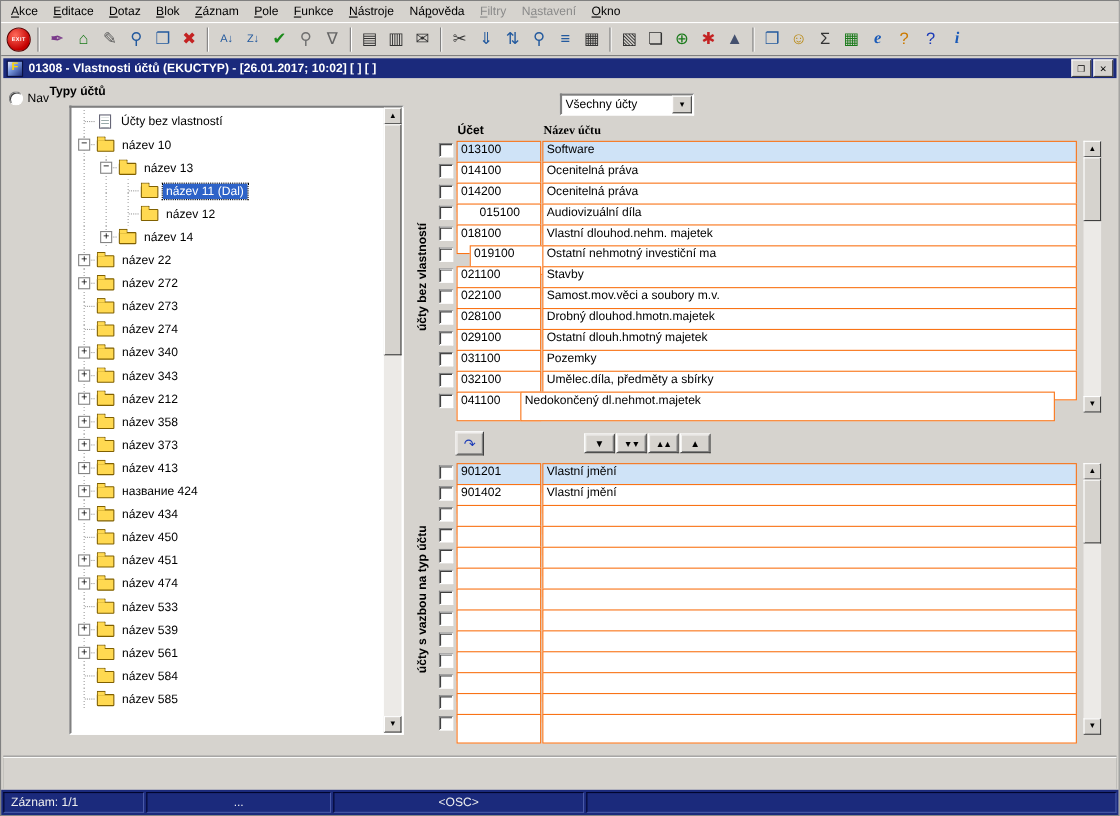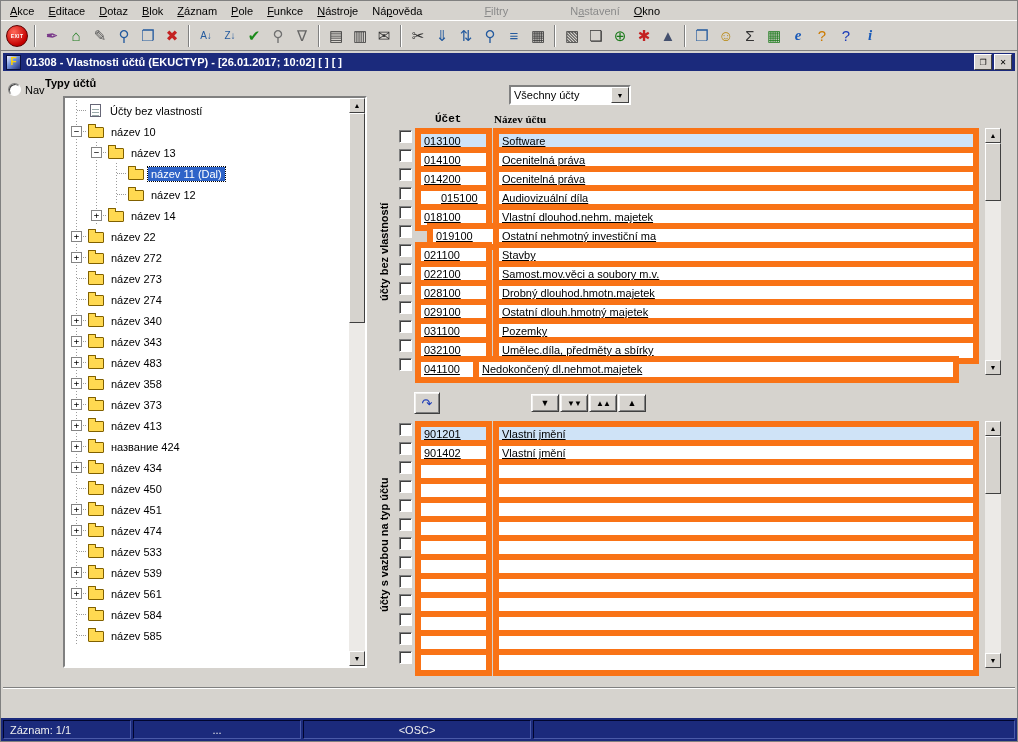--- a/index.html
+++ b/index.html
@@ -2,21 +2,21 @@
 <html><head>
 <meta charset="utf-8">
 <style>
   html,body{margin:0;padding:0;}
   body{font-family:"Liberation Sans", sans-serif;font-size:11px;color:#000;}
   #screen{position:relative;width:1018px;height:742px;background:#d6d3ce;overflow:hidden;border:1px solid #808080;box-sizing:border-box;}
 
   
   #menubar{position:absolute;left:0;top:0;width:100%;height:19px;display:flex;align-items:center;padding-left:2px;box-sizing:border-box;background:#d6d3ce;}
   .menu-item{padding:2px 7px;cursor:default;white-space:nowrap;}
-  .menu-item.disabled{color:#8a8a8a;margin-left:48px;}
+  .menu-item.disabled{color:#8a8a8a;}
 
   
   #toolbar{position:absolute;left:0;top:19px;width:100%;height:31px;border-top:1px solid #ffffff;border-bottom:1px solid #808080;display:flex;align-items:center;padding:0 3px;box-sizing:border-box;background:#d6d3ce;}
   .tbtn{width:24px;height:24px;display:flex;align-items:center;justify-content:center;font-size:15px;line-height:1;cursor:default;}
   .tbtn span{display:block;}
   .tsep{width:0;height:22px;border-left:1px solid #808080;border-right:1px solid #ffffff;margin:0 4px;}
   .exit-btn{width:26px;height:24px;display:flex;align-items:center;justify-content:center;}
   .exit-circle{width:20px;height:20px;border-radius:50%;background:radial-gradient(circle at 35% 30%,#ff6a5a,#c40000 70%);border:1px solid #5a0000;color:#fff;font-size:5px;font-weight:bold;letter-spacing:.4px;display:flex;align-items:center;justify-content:center;}
 
   
@@ -53,21 +53,21 @@
 
   
   #filter-select{position:absolute;left:508px;top:84px;width:122px;height:20px;background:#fff;border:2px solid;border-color:#808080 #fff #fff #808080;box-sizing:border-box;}
   #filter-value{position:absolute;left:3px;top:1px;right:18px;line-height:14px;overflow:hidden;white-space:nowrap;}
   #filter-btn{position:absolute;right:0;top:0;bottom:0;width:16px;background:#d6d3ce;border:1px solid;border-color:#fff #404040 #404040 #fff;display:flex;align-items:center;justify-content:center;font-size:7px;}
 
   .col-header{position:absolute;font-weight:bold;}
   .side-label{position:absolute;left:374px;width:18px;writing-mode:vertical-rl;transform:rotate(180deg);font-weight:bold;display:flex;align-items:center;justify-content:center;white-space:nowrap;}
 
   .row-check{position:absolute;width:13px;height:13px;background:#fff;border:1px solid;border-color:#808080 #fff #fff #808080;box-shadow:inset 1px 1px 0 #404040;box-sizing:border-box;}
-  .field{position:absolute;height:27px;background:#fff;border:6px solid #f97316;box-sizing:border-box;line-height:15px;padding:0 3px;white-space:nowrap;overflow:hidden;text-decoration:underline;}
+  .field{position:absolute;height:27px;background:#fff;border:1px solid #f97316;box-sizing:border-box;line-height:15px;padding:0 3px;white-space:nowrap;overflow:hidden;}
   .field.hl{background:#cfe3f7;}
 
   .xfer-btn{position:absolute;background:#d6d3ce;border:1px solid;border-color:#fff #404040 #404040 #fff;box-shadow:inset 1px 1px 0 #f2f1ef, inset -1px -1px 0 #808080;display:flex;align-items:center;justify-content:center;color:#000;cursor:default;}
 
   
   #bottom-panel{position:absolute;left:2px;right:2px;bottom:23px;height:29px;background:#d6d3ce;border-top:1px solid #fff;box-shadow:0 -1px 0 #808080;}
   #statusbar{position:absolute;left:0;bottom:0;width:100%;height:23px;background:#1b2a7c;display:flex;align-items:stretch;gap:2px;padding:2px;box-sizing:border-box;color:#efefef;}
   .status-cell{border:1px solid;border-color:#00052e #4a5aa8 #4a5aa8 #00052e;display:flex;align-items:center;padding:0 6px;box-sizing:border-box;white-space:nowrap;}
   .status-cell.center{justify-content:center;}
 </style>
@@ -296,21 +296,21 @@
             <span class="texp">+</span>
           </span>
           <span class="tico-folder"></span>
           <span class="tlabel">název 343</span>
         </div>
         <div class="trow">
           <span class="tconn">
             <span class="texp">+</span>
           </span>
           <span class="tico-folder"></span>
-          <span class="tlabel">název 483</span>
+          <span class="tlabel">název 212</span>
         </div>
         <div class="trow">
           <span class="tconn">
             <span class="texp">+</span>
           </span>
           <span class="tico-folder"></span>
           <span class="tlabel">název 358</span>
         </div>
         <div class="trow">
           <span class="tconn">
@@ -394,21 +394,21 @@
         <div class="sb-thumb" style="top: 15px; height: 210px;"></div>
         <div class="sb-btn sb-down">▼</div>
       </div>
     </div>
 
   <div id="filter-select">
     <div id="filter-value">Všechny účty</div>
     <div id="filter-btn">▼</div>
   </div>
 
-  <div class="col-header" style="left:434px;top:112px;font-family:Liberation Mono, monospace;">Účet</div>
+  <div class="col-header" style="left:415px;top:112px;">Účet</div>
   <div class="col-header" style="left:493px;top:112px;font-family:Liberation Serif, serif;">Název účtu</div>
 
   <div class="side-label" style="top:127px;height:247px;">účty bez vlastností</div>
   <div class="side-label" style="top:420px;height:247px;">účty s vazbou na typ účtu</div>
 
   <div id="table-a">
       <div class="row-check" style="left: 398px; top: 129px;"></div>
       <div class="field hl" style="left: 414px; top: 127px; width: 77px;">013100</div>
       <div class="field hl" style="left: 492px; top: 127px; width: 486px;">Software</div>
       <div class="row-check" style="left: 398px; top: 148px;"></div>

